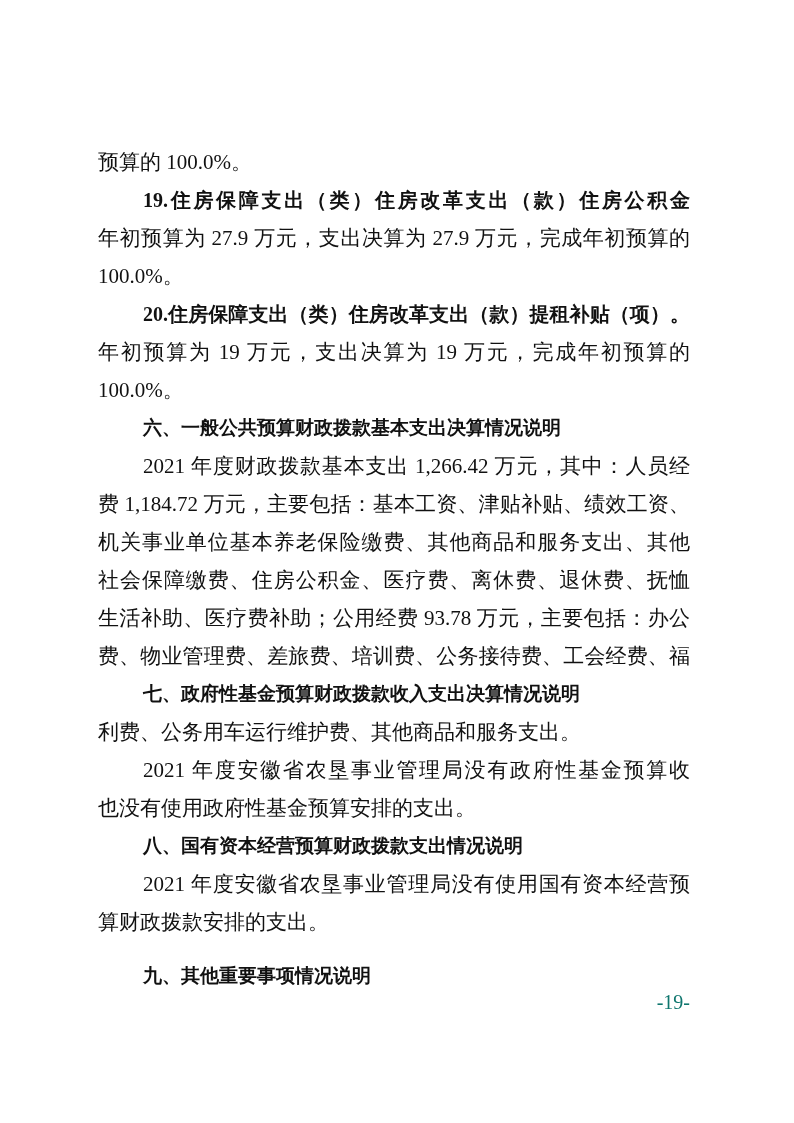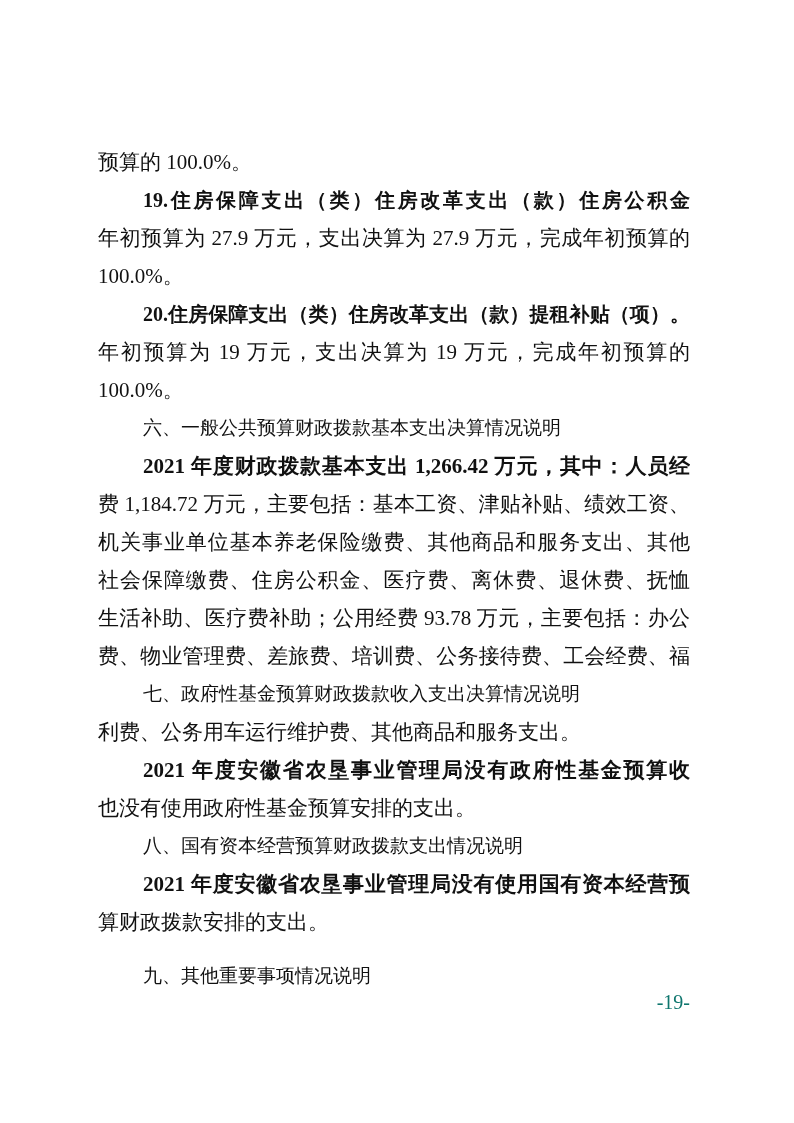--- a/index.html
+++ b/index.html
@@ -27,28 +27,27 @@
     height: 38px;
     line-height: 38px;
     text-align: justify;
     overflow: hidden;
   }
   .line.fill {
     text-align-last: justify;
   }
   .line.indent {
     text-indent: 45px;
-    font-weight: bold;
   }
   .line.item {
     font-weight: 700;
     font-size: 20px;
   }
   .line.heading {
-    font-weight: 400;
+    font-weight: 700;
     font-size: 19px;
     font-family: "Liberation Sans", "DejaVu Sans", sans-serif;
     text-align-last: auto;
   }
   .line.gap-before {
     margin-top: 16px;
   }
   .page-number {
     position: absolute;
     top: 991px;

